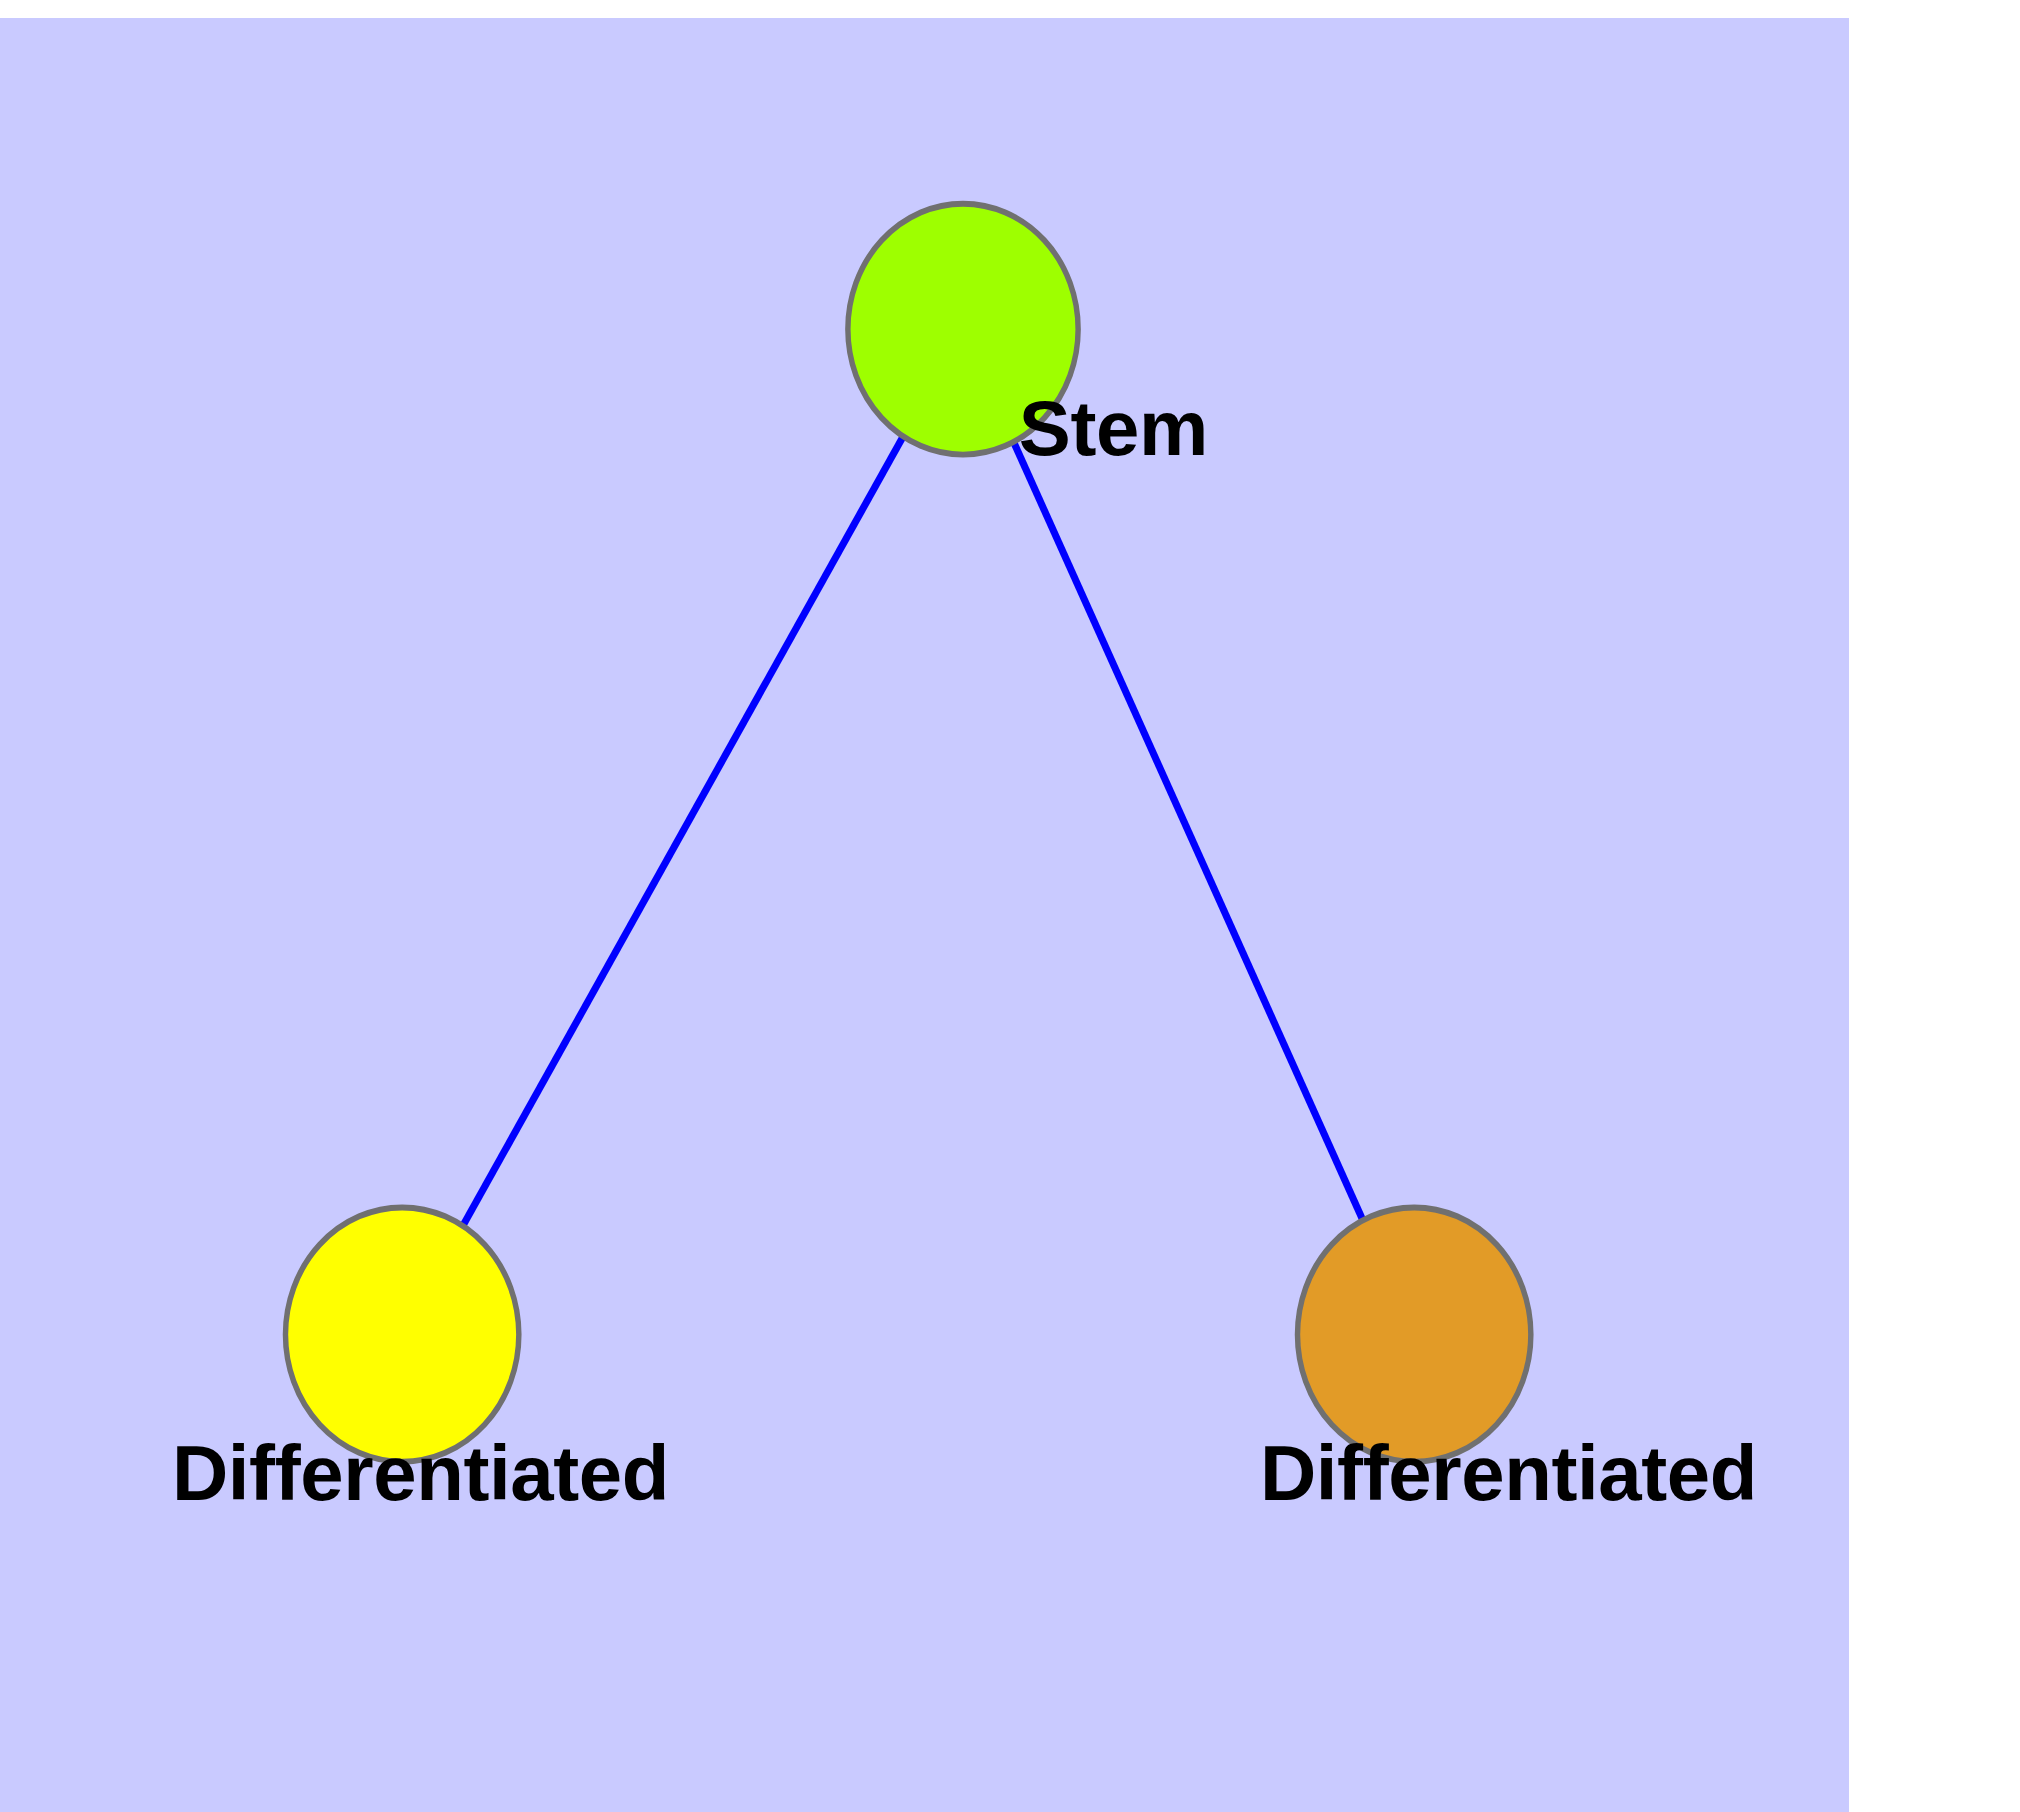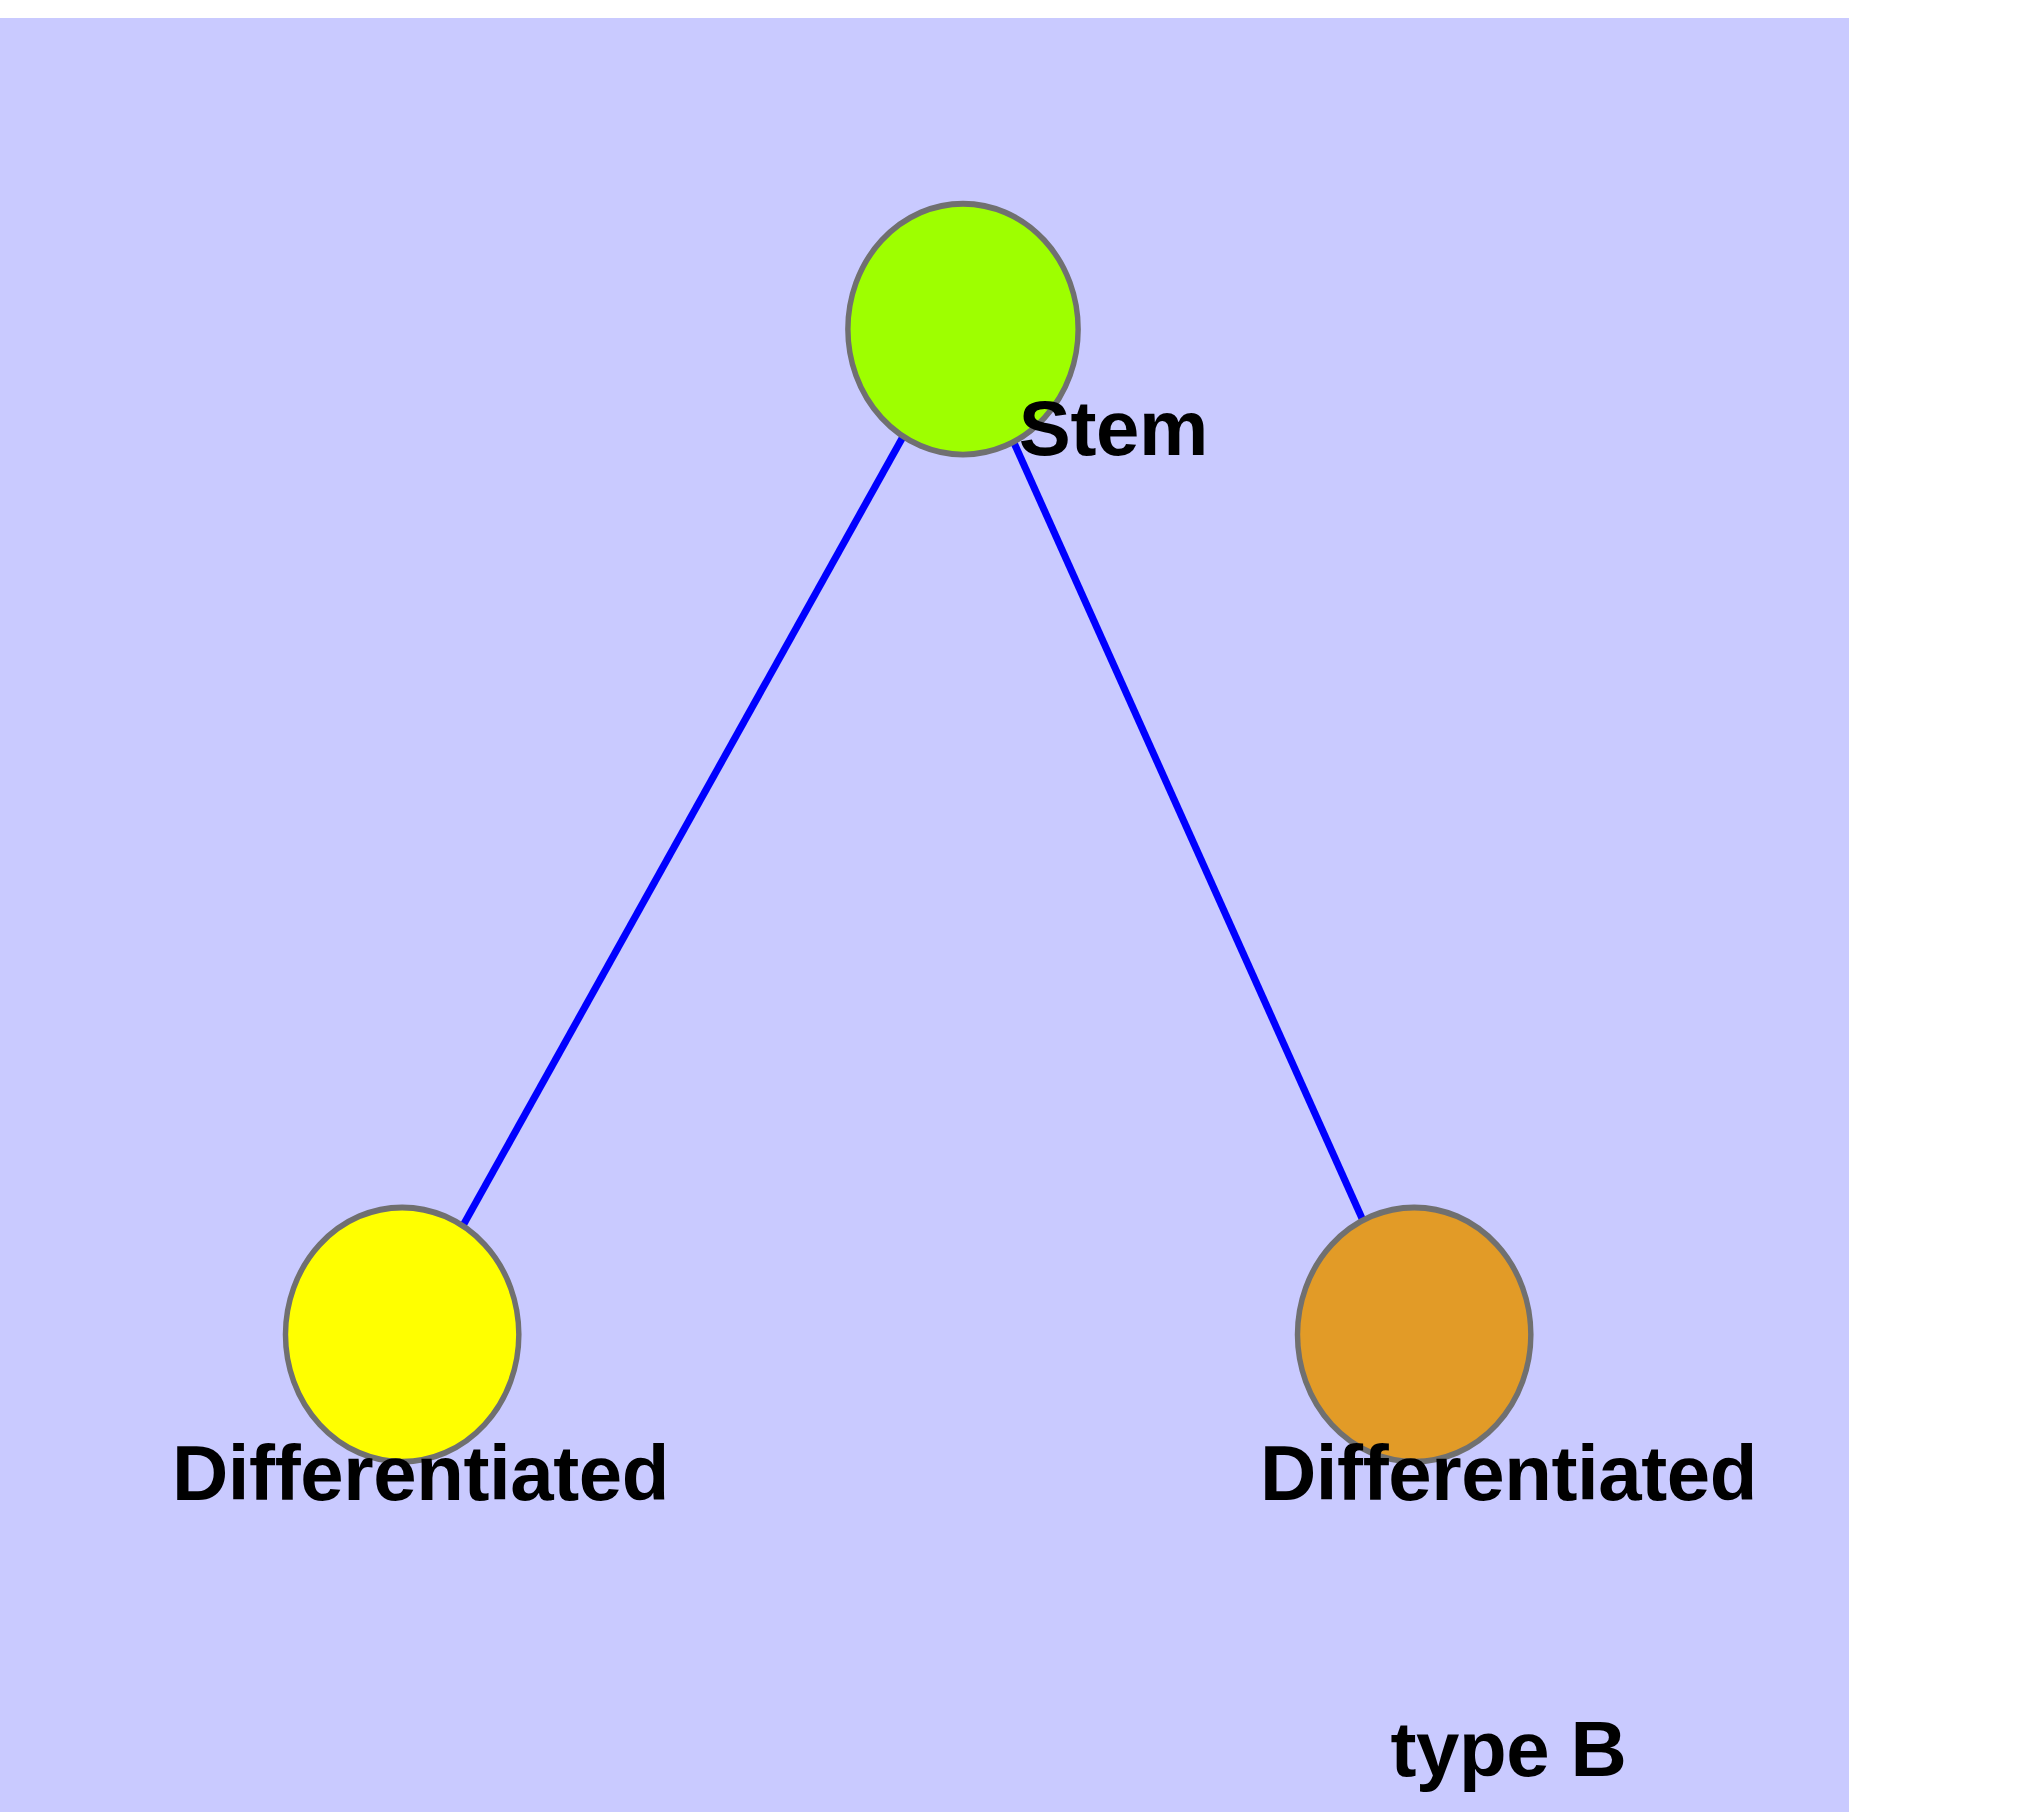--- a/index.html
+++ b/index.html
@@ -69,18 +69,17 @@
     <div class="node-label" style="left: 787px; top: 272px; width: 525px; color: rgb(0, 0, 0); font-size: 78px;">
       <span>Stem</span>
     </div>
 
     <div class="node-label two-line" style="left: 158px; top: 1225px; color: rgb(0, 0, 0); font-size: 78px;">
       <div>Differentiated</div>
     </div>
 
     <div class="node-label two-line" style="left: 1246px; top: 1225px; color: rgb(0, 0, 0); font-size: 78px;">
       <div>Differentiated</div>
-      <div>type B</div>
     </div>
 
   </div>
 </div>
 
 
 </body></html>

